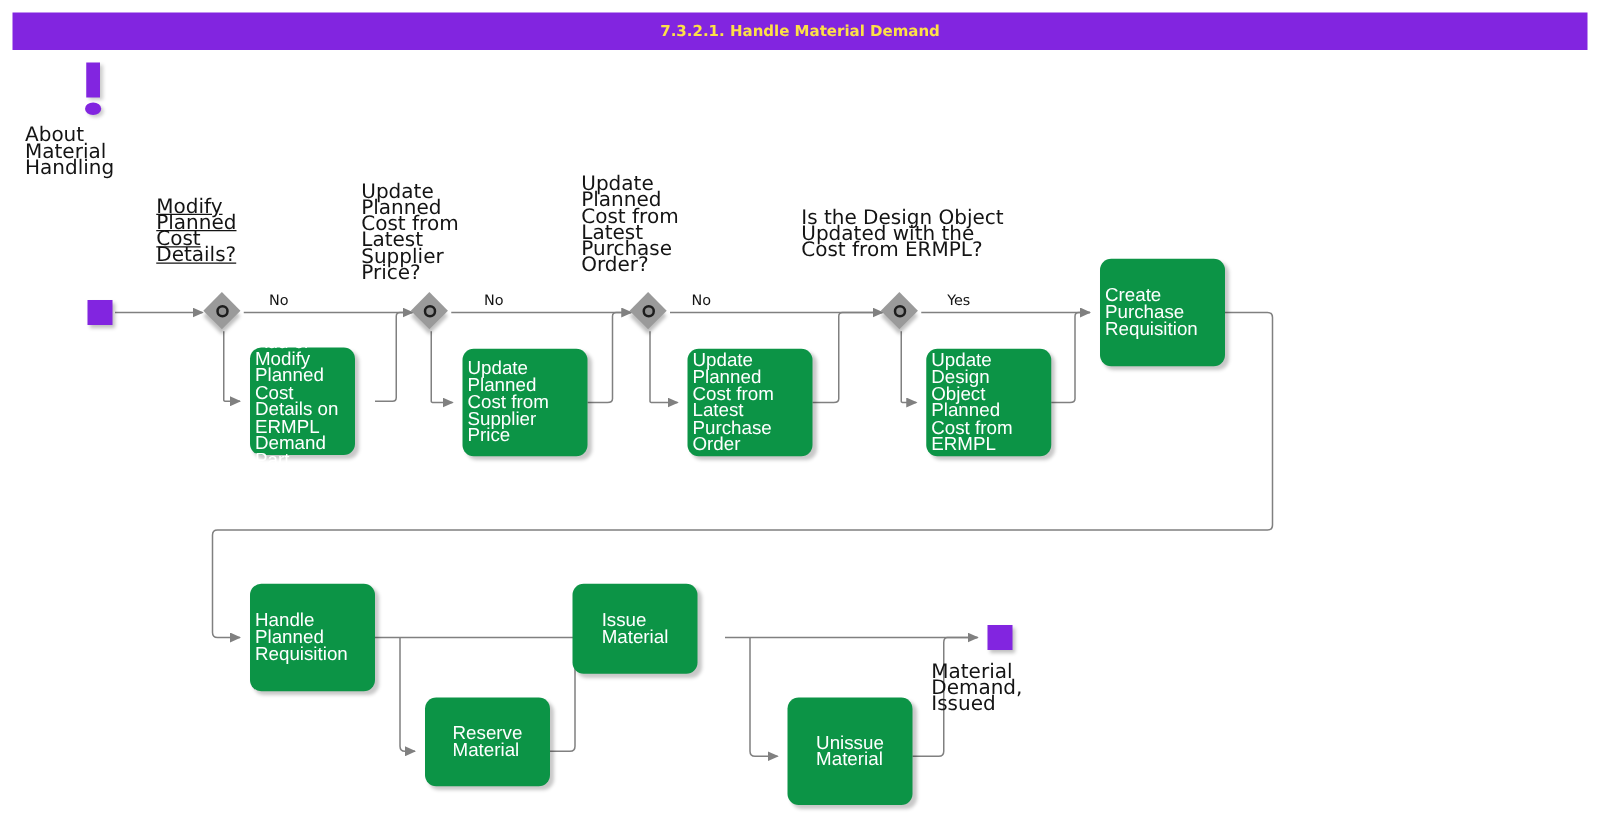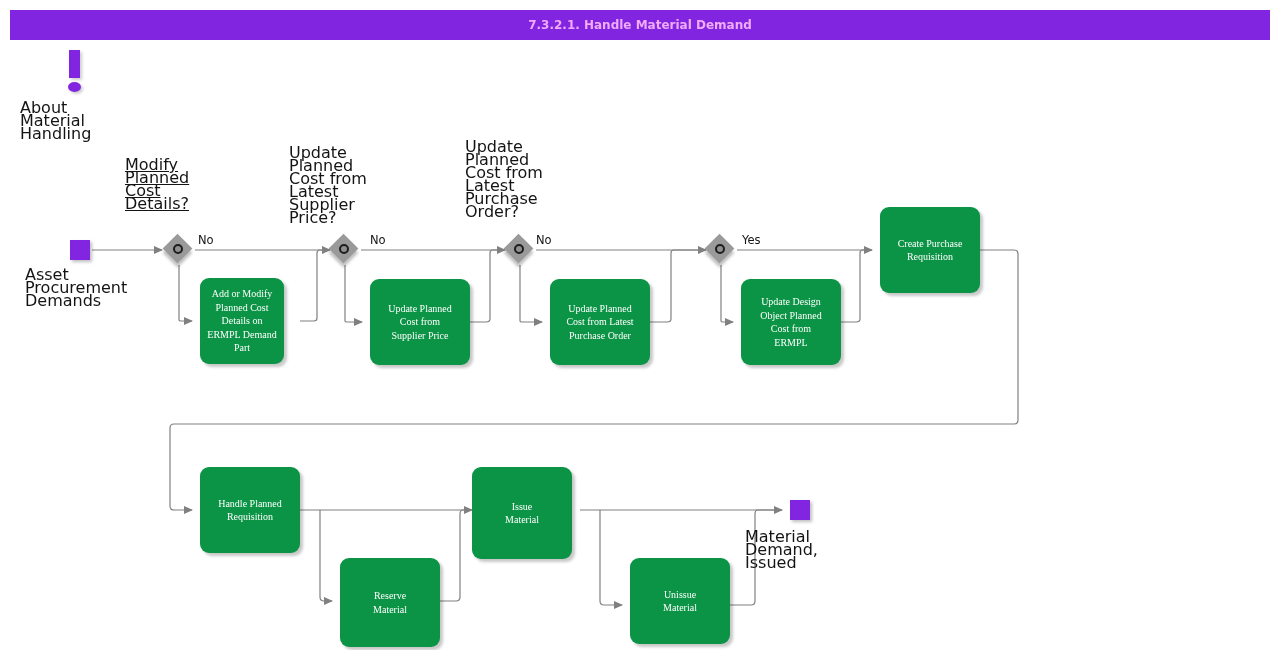--- a/index.html
+++ b/index.html
@@ -29,21 +29,21 @@
     background: #8225e0;
     box-sizing: border-box;
   }
   .title-bar .title-text {
     position: absolute;
     left: 0;
     right: 0;
     top: 50%;
     transform: translateY(-50%);
     text-align: center;
-    color: #f0abfc;
+    color: #fde047;
     font-size: 12px;
     font-weight: bold;
     font-family: "DejaVu Sans", sans-serif;
     letter-spacing: 0px;
   }
   
   #wires {
     position: absolute;
     left: 0;
     top: 0;
@@ -57,24 +57,24 @@
     background: #0c9446;
     border-radius: 9px;
     box-shadow: 3px 3px 3px rgba(0,0,0,0.22);
     display: flex;
     align-items: center;
     justify-content: center;
     box-sizing: border-box;
   }
   .proc .proc-label {
     color: #ffffff;
-    font-size: 10px;
+    font-size: 15px;
     line-height: 13.5px;
-    text-align: center;
-    font-family: Liberation Serif, serif;
+    text-align: left;
+    font-family: Liberation Sans, sans-serif;
     padding: 0 4px;
     white-space: pre-line;
   }
   
   .decision {
     position: absolute;
     width: 30px;
     height: 30px;
   }
   .decision .dia {
@@ -114,20 +114,21 @@
     line-height: 13px;
     text-align: left;
     font-family: "DejaVu Sans", sans-serif;
     white-space: pre-line;
   }
   .edge-label {
     position: absolute;
     color: #141414;
     font-size: 11.5px;
     line-height: 13px;
+    text-align: center;
     font-family: "DejaVu Sans", sans-serif;
   }
   
   .note-icon {
     position: absolute;
     width: 26px;
     height: 48px;
   }
   .note-icon .bang-bar {
     position: absolute;
@@ -210,23 +211,20 @@
 
   <div class="note-icon" style="left:62px; top:50px;">
     <div class="bang-bar"></div>
     <div class="bang-dot"></div>
   </div>
   <div class="cap" style="left:20px; top:101px; width:110px;">About
 Material
 Handling</div>
 
   <div class="term" style="left:70px; top:240px;"></div>
-  <div class="cap" style="left:25px; top:268px; width:110px;">Asset
-Procurement
-Demands</div>
 
   <div class="term" style="left:790px; top:500px;"></div>
   <div class="cap" style="left:745px; top:530px; width:110px;">Material
 Demand,
 Issued</div>
 
   <div class="decision" style="left:164px; top:235px;">
     <div class="dia"></div>
     <div class="dot"></div>
   </div>
@@ -257,20 +255,23 @@
 Cost from
 Latest
 Purchase
 Order?</div>
   <div class="edge-label" style="left:536px; top:234px; width:50px;">No</div>
 
   <div class="decision" style="left:706px; top:235px;">
     <div class="dia"></div>
     <div class="dot"></div>
   </div>
+  <div class="cap" style="left:641px; top:167px; width:194px;">Is the Design Object
+Updated with the
+Cost from ERMPL?</div>
   <div class="edge-label" style="left:742px; top:234px; width:50px;">Yes</div>
 
   <div class="proc" style="left:200px; top:278px; width:84px; height:86px;">
     <div class="proc-label">Add or Modify
 Planned Cost
 Details on
 ERMPL Demand
 Part</div>
   </div>
 
@@ -296,26 +297,26 @@
   <div class="proc" style="left:880px; top:207px; width:100px; height:86px;">
     <div class="proc-label">Create Purchase
 Requisition</div>
   </div>
 
   <div class="proc" style="left:200px; top:467px; width:100px; height:86px;">
     <div class="proc-label">Handle Planned
 Requisition</div>
   </div>
 
-  <div class="proc" style="left:340px; top:558px; width:100px; height:89px;">
+  <div class="proc" style="left:340px; top:558px; width:100px; height:71px;">
     <div class="proc-label">Reserve
 Material</div>
   </div>
 
-  <div class="proc" style="left:472px; top:467px; width:100px; height:92px;">
+  <div class="proc" style="left:458px; top:467px; width:100px; height:72px;">
     <div class="proc-label">Issue
 Material</div>
   </div>
 
   <div class="proc" style="left:630px; top:558px; width:100px; height:86px;">
     <div class="proc-label">Unissue
 Material</div>
   </div>
 
 </div>

